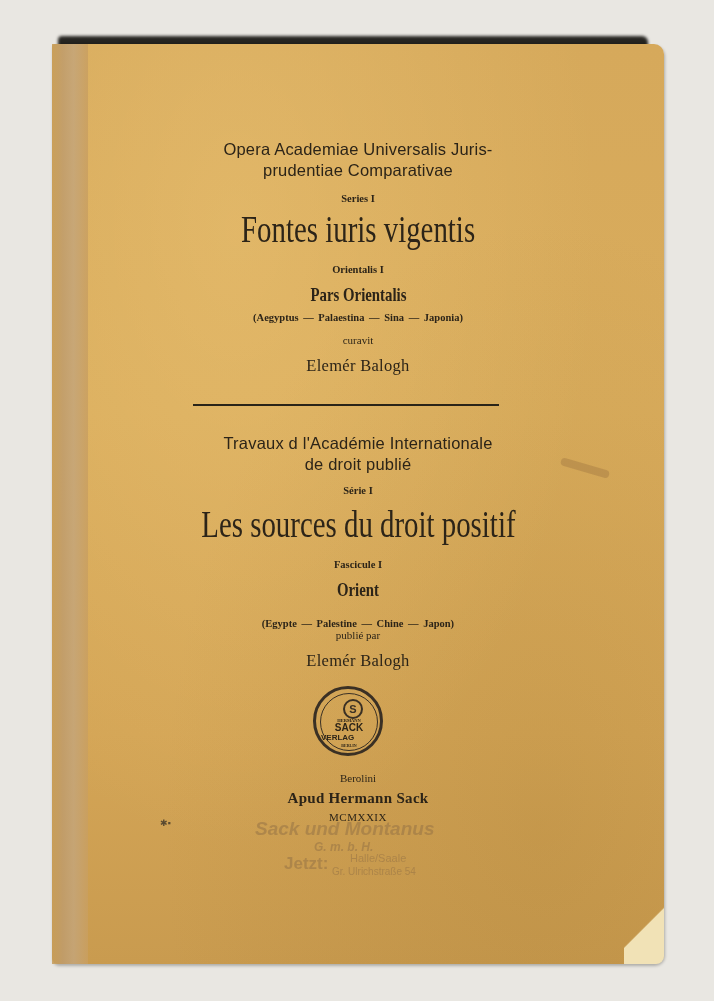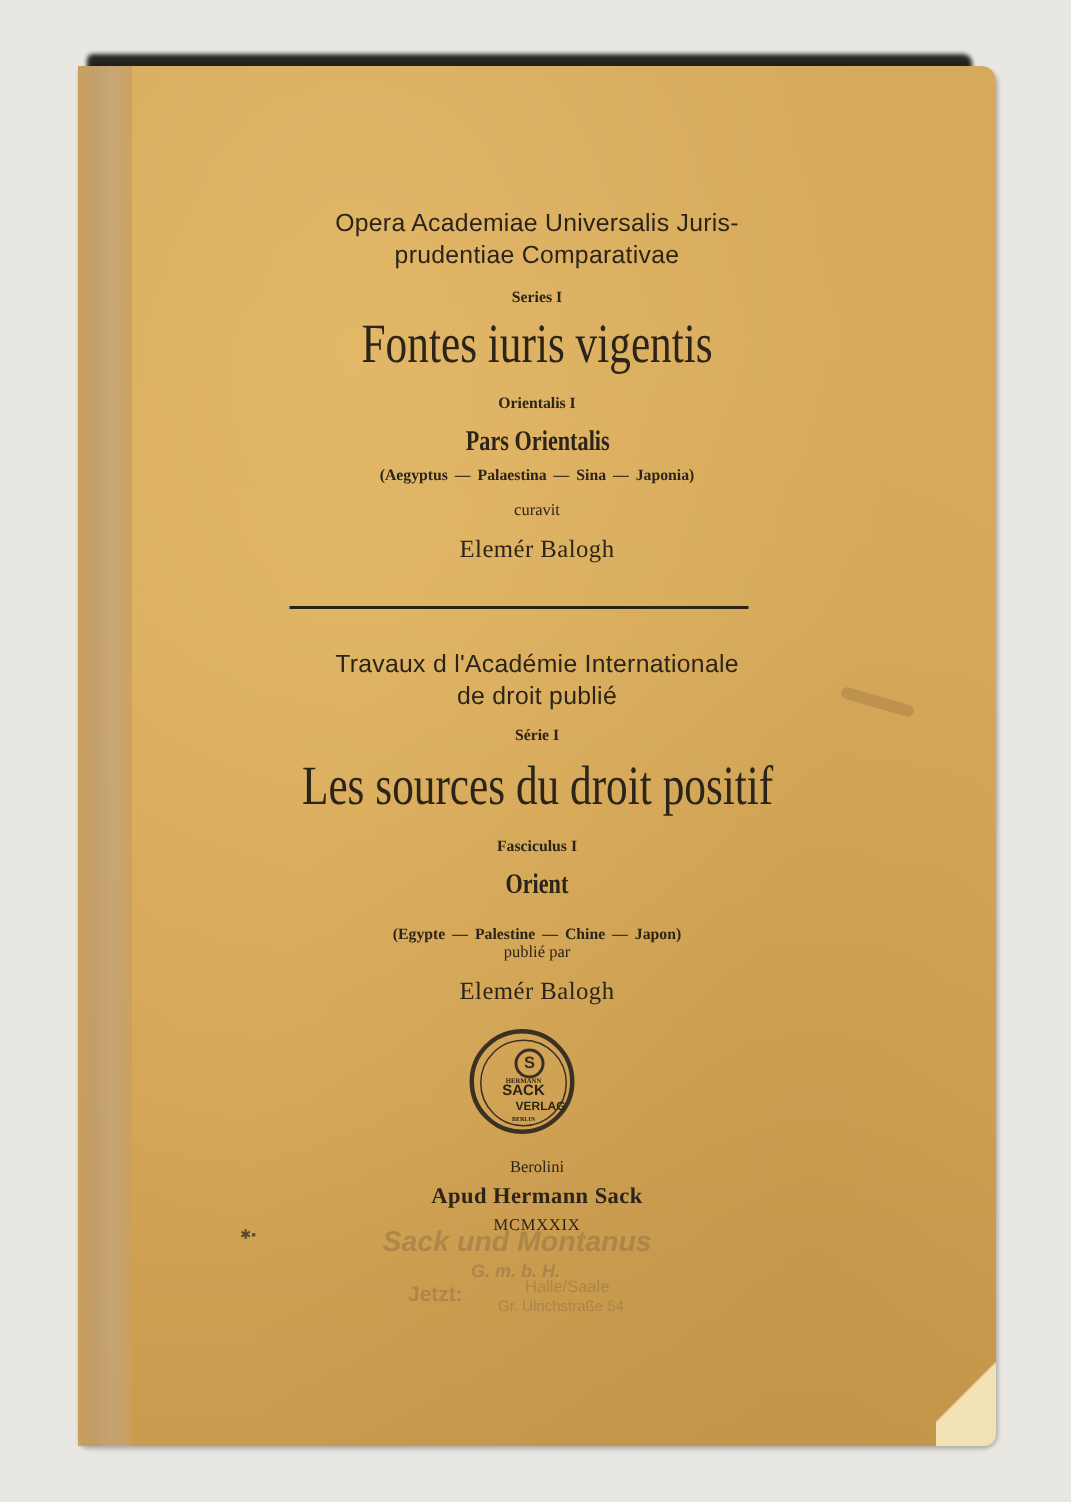--- a/index.html
+++ b/index.html
@@ -64,21 +64,21 @@
     border:1px solid #3a3024; border-radius:50%;
   }
   .logo-s {
     position:absolute; left:22px; top:5px; width:20px; height:20px;
     border:2px solid #3a3024; border-radius:50%; box-sizing:border-box;
     font-family:"Liberation Sans", sans-serif; font-size:11px; font-weight:bold;
     text-align:center; line-height:16px; color:#3a3024;
   }
   .logo-t1 { position:absolute; top:24px; width:100%; text-align:center; font-size:4.5px; font-weight:bold; }
   .logo-t2 { position:absolute; top:29px; width:100%; text-align:center; font-size:10px; font-weight:bold; line-height:10px; font-family:"Liberation Sans", sans-serif; }
-  .logo-t3 { position:absolute; top:39px; width:100%; text-align:right; font-size:8px; font-weight:bold; font-family:"Liberation Sans", sans-serif; }
+  .logo-t3 { position:absolute; top:39px; width:100%; text-align:left; font-size:8px; font-weight:bold; font-family:"Liberation Sans", sans-serif; }
   .logo-t4 { position:absolute; top:49px; width:100%; text-align:center; font-size:4px; font-weight:bold; }
   .stamp {
     position:absolute; color:rgba(150,115,70,0.55);
     font-family:"Liberation Sans", sans-serif; font-weight:bold;
   }
   .ink-spot { position:absolute; left:108px; top:774px; font-size:9px; color:#5a4a30; }
 </style>
 </head>
 <body>
 
@@ -100,21 +100,21 @@
   <div class="c paren" style="top:268px;">(Aegyptus — Palaestina — Sina — Japonia)</div>
   <div class="c" style="top:290px; font-size:11px;">curavit</div>
   <div class="c author" style="top:312px;">Elemér Balogh</div>
 
   <div class="divider"></div>
 
   <div class="c sans h-small" style="top:389px;">Travaux d l'Académie Internationale</div>
   <div class="c sans h-small" style="top:410px;">de droit publié</div>
   <div class="c tiny" style="top:441px;">Série I</div>
   <div class="c title-big" style="top:461px;"><span class="cond">Les sources du droit positif</span></div>
-  <div class="c tiny" style="top:515px;">Fasciculus I</div>
+  <div class="c tiny" style="top:515px;">Fascicule I</div>
   <div class="c sub-bold" style="top:535px;"><span class="cond">Orient</span></div>
   <div class="c paren" style="top:562px;margin-top:12px;">(Egypte — Palestine — Chine — Japon)</div>
   <div class="c" style="top:585px; font-size:11px;">publié par</div>
   <div class="c author" style="top:607px;">Elemér Balogh</div>
 
   <div class="logo">
     <div class="logo-inner">
       <div class="logo-s">S</div>
       <div class="logo-t1">HERMANN</div>
       <div class="logo-t2">SACK</div>
@@ -122,18 +122,18 @@
       <div class="logo-t4">BERLIN</div>
     </div>
   </div>
 
   <div class="c" style="top:728px; font-size:11px;">Berolini</div>
   <div class="c" style="top:746px; font-size:15px; font-weight:bold; letter-spacing:0.3px;">Apud Hermann Sack</div>
   <div class="c" style="top:767px; font-size:11px; letter-spacing:0.5px;">MCMXXIX</div>
 
   <div class="stamp" style="left:203px; top:774px; font-size:19px; font-style:italic;">Sack und Montanus</div>
   <div class="stamp" style="left:262px; top:796px; font-size:12px; font-style:italic;">G. m. b. H.</div>
-  <div class="stamp" style="left:220px; top:810px; font-size:14px;">Jetzt:</div>
+  <div class="stamp" style="left:232px; top:810px; font-size:17px;">Jetzt:</div>
   <div class="stamp" style="left:298px; top:808px; font-size:11px; font-weight:normal;">Halle/Saale</div>
   <div class="stamp" style="left:280px; top:822px; font-size:10px; font-weight:normal;">Gr. Ulrichstraße 54</div>
 
   <div class="ink-spot">✱▪</div>
 </div>
 
 </body></html>

